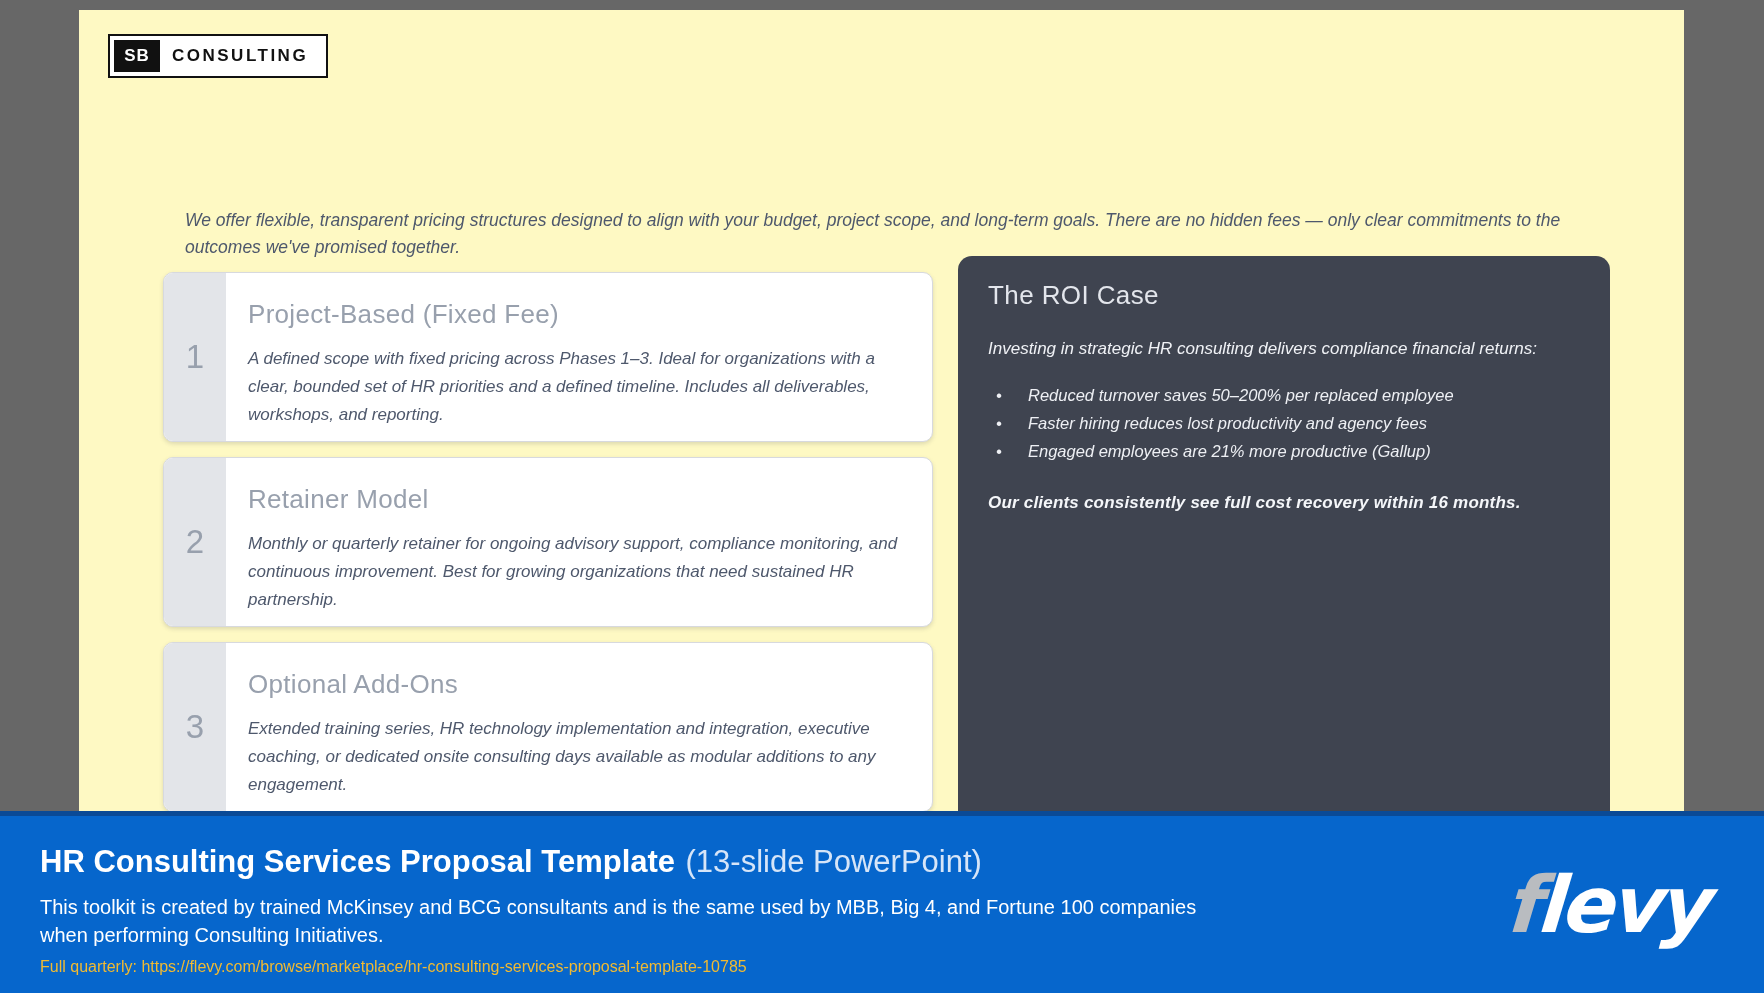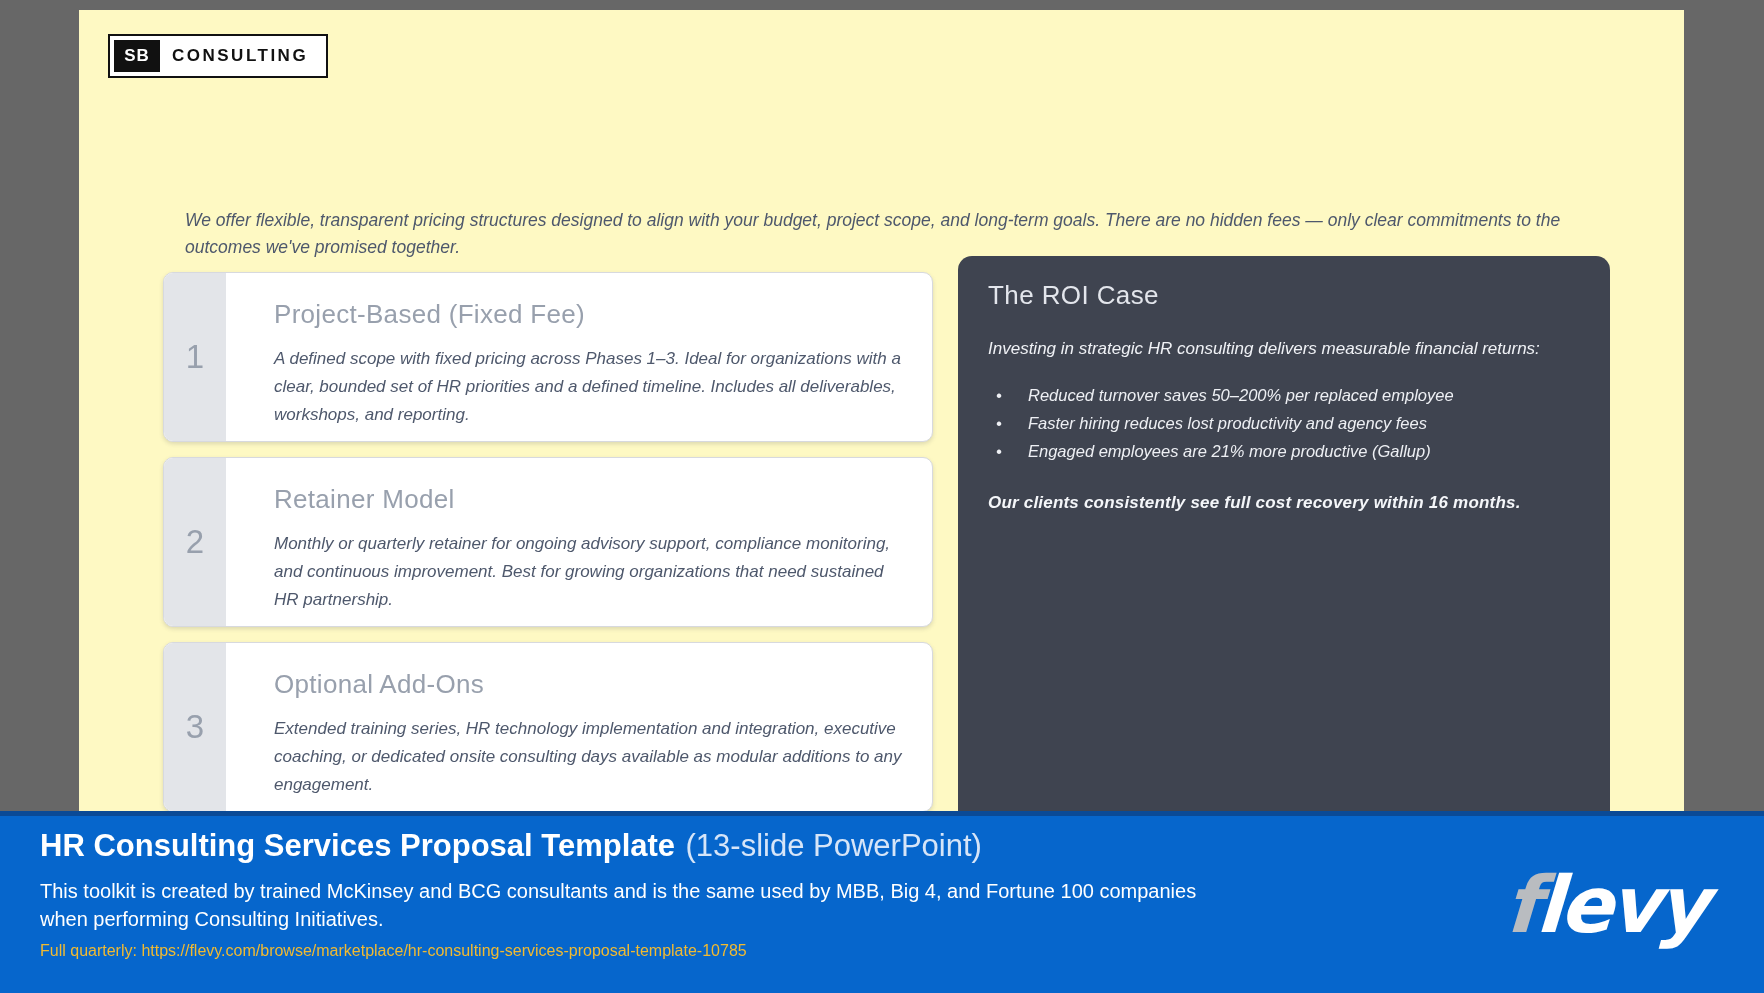--- a/index.html
+++ b/index.html
@@ -40,21 +40,21 @@
   .card {
     height:170px; background:#ffffff; border:1px solid #d7d9de; border-radius:10px;
     box-shadow:0 2px 4px rgba(70,75,90,0.18);
     display:flex; overflow:hidden; box-sizing:border-box;
   }
   .card-num {
     width:62px; flex:none; background:#e3e5e9;
     display:flex; align-items:center; justify-content:center;
     font-size:33px; font-weight:300; color:#98a0ad;
   }
-  .card-content { padding:26px 26px 0 22px;margin-left:26px; }
+  .card-content { padding:26px 26px 0 22px; }
   .card-title { margin:0 0 15px; font-size:26px; font-weight:300; color:#98a0ad; letter-spacing:0.3px; }
   .card-desc { margin:0; font-style:italic; font-size:17px; line-height:28px; color:#4e586c; }
 
   
   .roi {
     position:absolute; left:879px; top:246px; width:652px; height:570px;
     background:#3f4450; border-radius:14px 14px 0 0;
     padding:24px 30px; box-sizing:border-box; color:#eef0f4;
   }
   .roi-title { margin:0 0 28px; font-size:26px; font-weight:300; color:#e3e6ec; letter-spacing:0.4px; }
@@ -64,21 +64,21 @@
   .roi li::before { content:"\2022"; position:absolute; left:8px; }
   .roi-conclusion { margin:28px 0 0; font-style:italic; font-weight:bold; font-size:17px; color:#f4f6f9; letter-spacing:0.2px; }
 
   
   .footer {
     position:absolute; left:0; bottom:0; width:1764px; height:182px;
     background:#0666cc; border-top:5px solid #0a4a96; box-sizing:border-box;
     z-index:5; display:flex; justify-content:space-between;
     padding:0 45px 0 40px;
   }
-  .footer-left { padding-top:12px; width:1260px; }
+  .footer-left { padding-top:28px; width:1260px; }
   .footer-title { font-size:31px; font-weight:bold; color:#ffffff; }
   .footer-subtitle { font-size:31px; font-weight:normal; color:#d6e5f8; margin-left:6px; }
   .footer-desc { margin:13px 0 0; font-size:20px; line-height:28px; color:#ffffff; max-width:1200px; }
   .footer-link-line { margin:9px 0 0; font-size:16px; color:#f1ba31; }
   .footer-link-line a { color:#f1ba31; text-decoration:none; }
 
   .brand {
     align-self:center; line-height:1; padding-right:8px;
     font-family:"DejaVu Sans", sans-serif;
     font-size:78px; font-weight:bold; font-style:italic;
@@ -126,21 +126,21 @@
         <div class="card-content">
           <h2 class="card-title">Optional Add-Ons</h2>
           <p class="card-desc">Extended training series, HR technology implementation and integration, executive coaching, or dedicated onsite consulting days available as modular additions to any engagement.</p>
         </div>
       </div>
 
     </div>
 
     <div class="roi">
       <h2 class="roi-title">The ROI Case</h2>
-      <p class="roi-intro">Investing in strategic HR consulting delivers measurable financial returns:</p>
+      <p class="roi-intro">Investing in strategic HR consulting delivers compliance financial returns:</p>
       <ul>
         <li>Reduced turnover saves 50–200% per replaced employee</li>
         <li>Faster hiring reduces lost productivity and agency fees</li>
         <li>Engaged employees are 21% more productive (Gallup)</li>
       </ul>
       <p class="roi-conclusion">Our clients consistently see full cost recovery within 16 months.</p>
     </div>
 
   </div>
 

